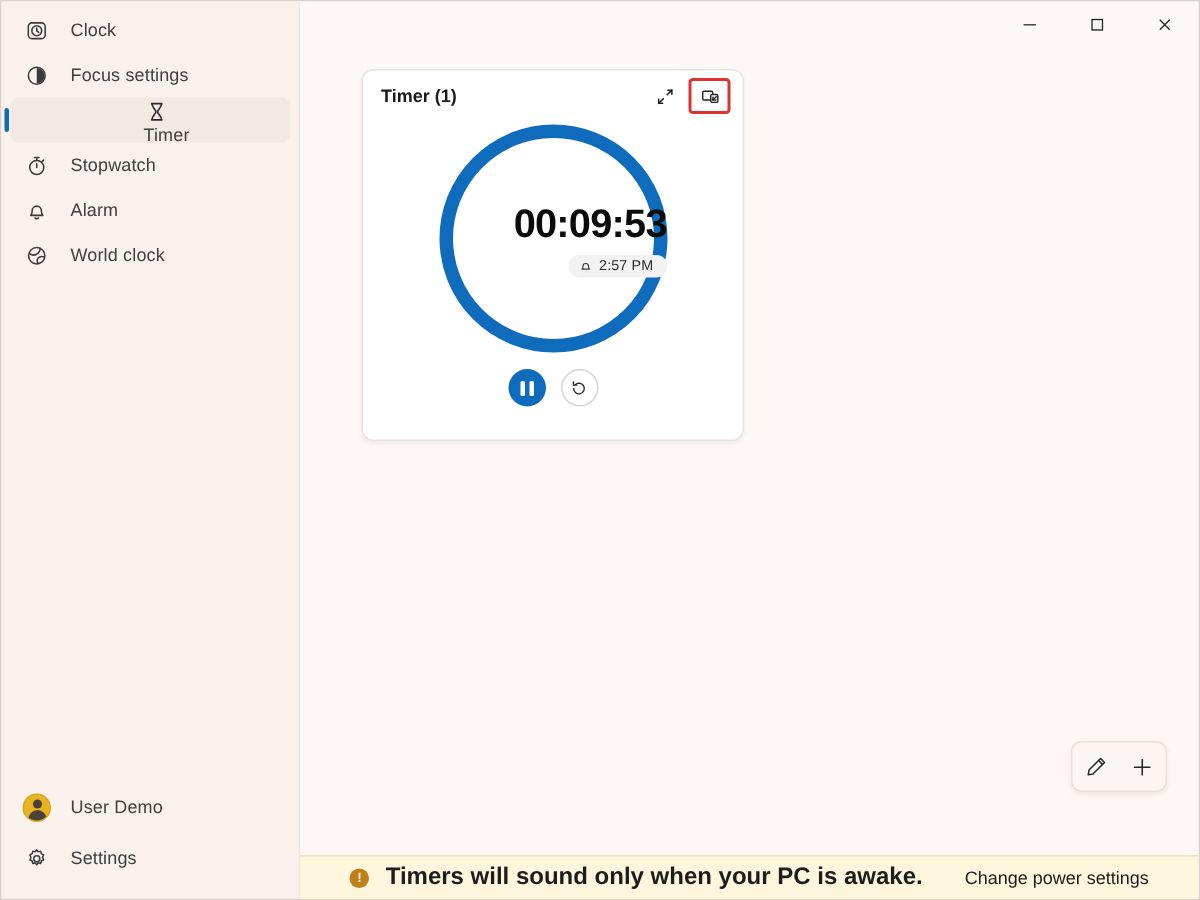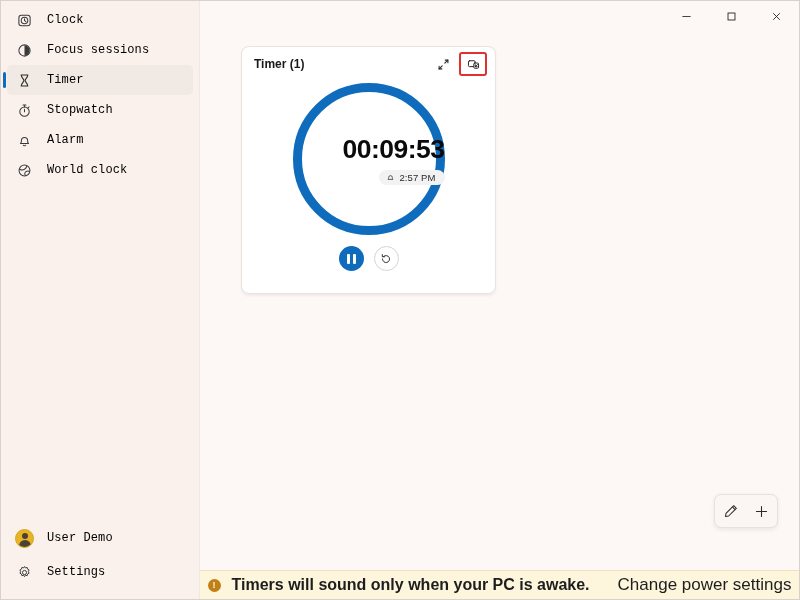--- a/index.html
+++ b/index.html
@@ -31,42 +31,41 @@
 
   .nav-item {
     position: relative;
     height: 30px;
     margin: 0 6px 0 6px;
     display: flex; align-items: center;
     border-radius: 5px;
     cursor: pointer;
     padding-left: 8px;
   }
-  .nav-item.selected { background: #f1e9e4; }
+  .nav-item.selected { background: #f1e9e4; flex-direction: column; }
   .nav-item.selected::before {
     content: "";
     position: absolute;
     left: -4px; top: 7px;
     width: 3px; height: 16px;
     border-radius: 2px;
     background: #0f6cbd;
   }
   .nav-item .ico {
     width: 18px; height: 18px;
     display: flex; align-items: center; justify-content: center;
     flex: 0 0 18px;
     color: #2b2b2b;
   }
   .nav-item .lbl {
     margin-left: 14px;
     font-size: 12px;
-    color: #000000;
+    color: #404040;
     letter-spacing: .1px;
     white-space: nowrap;
-    font-family: Liberation Mono, monospace;
   }
   .nav-item.title-row .lbl { font-size: 12px; }
 
   .avatar {
     width: 19px; height: 19px;
     border-radius: 50%;
     background: #e8b325;
     flex: 0 0 19px;
     position: relative;
     overflow: hidden;
@@ -256,21 +255,21 @@
     color: #fdf6dd;
     font-size: 9px; font-weight: bold;
     line-height: 1;
   }
   #status-text {
     font-size: 16px;
     font-weight: bold;
     color: #1d1d1d;
   }
   #status-link {
-    font-size: 17px;
+    font-size: 12px;
     color: #1d1d1d;
     cursor: pointer;
     margin-left: 17px;
   }
 
   svg { display: block; }
 </style>
 </head>
 <body>
 
@@ -291,21 +290,21 @@
         <span class="lbl">Clock</span>
       </div>
 
       <div class="nav-item">
         <span class="ico">
           <svg width="15" height="15" viewBox="0 0 16 16" fill="none" stroke="#3a3a3a" stroke-width="1.1">
             <circle cx="8" cy="8" r="6"></circle>
             <path d="M8 2.5 a5.5 5.5 0 0 1 0 11 z" fill="#3a3a3a" stroke="none"></path>
           </svg>
         </span>
-        <span class="lbl">Focus sessions</span>
+        <span class="lbl">Focus settings</span>
       </div>
 
       <div class="nav-item selected">
         <span class="ico">
           <svg width="15" height="15" viewBox="0 0 16 16" fill="none" stroke="#2b2b2b" stroke-width="1.15" stroke-linejoin="round">
             <path d="M4 2.2 h8 M4 13.8 h8"></path>
             <path d="M4.6 2.2 c0 3 2.8 4.2 2.8 5.8 c0 1.6 -2.8 2.8 -2.8 5.8"></path>
             <path d="M11.4 2.2 c0 3 -2.8 4.2 -2.8 5.8 c0 1.6 2.8 2.8 2.8 5.8"></path>
           </svg>
         </span>

